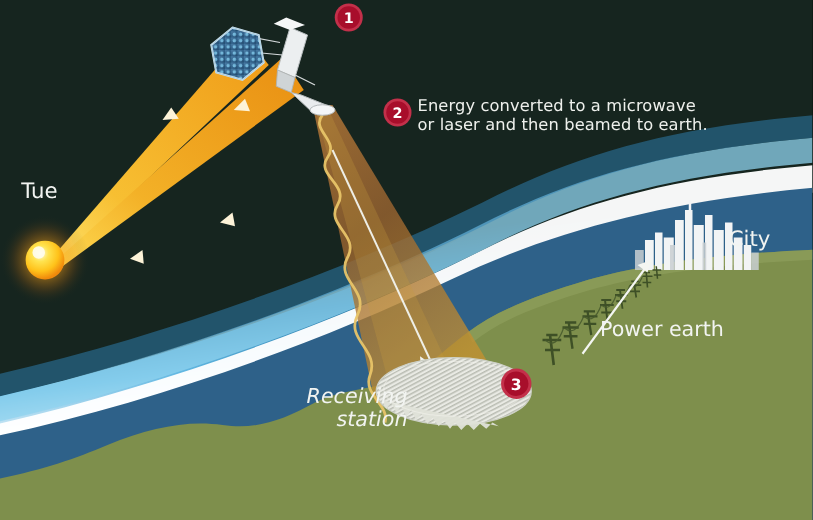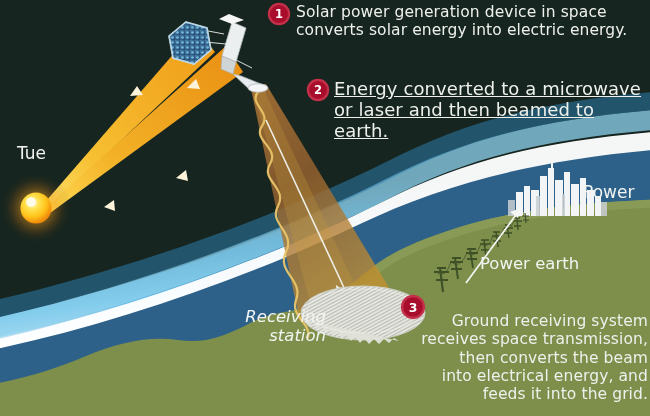--- a/index.html
+++ b/index.html
@@ -15,21 +15,21 @@
 
   .cap{
     position:absolute;
     color:#eef0ec;
     font-family:"DejaVu Sans", sans-serif;
     line-height:1.18;
     letter-spacing:.1px;
     white-space:pre-line;
   }
   #cap1{left:296px;top:3px;font-size:15.5px;width:352px;}
-  #cap2{left:334px;top:78px;font-size:18px;width:310px;text-decoration:underline;}
+  #cap2{left:334px;top:78px;font-size:13px;width:310px;}
   #cap3{left:398px;top:312px;font-size:15.5px;width:250px;text-align:right;}
 
   .lbl{position:absolute;color:#f2f4f1;font-family:"DejaVu Sans", sans-serif;}
   #lbl-sun{left:17px;top:143px;font-size:17px;}
   #lbl-city{left:583px;top:182px;font-size:17px;}
   #lbl-grid{left:480px;top:254px;font-size:16.5px;}
   #lbl-recv{left:222px;top:307px;font-size:16.5px;width:104px;text-align:right;line-height:1.16;white-space:pre-line;font-style:italic;}
 </style>
 </head>
 <body>
@@ -278,29 +278,22 @@
     <circle cx="12" cy="12" r="9" fill="#a80e2b"></circle>
     <text x="12" y="16.4" font-family="DejaVu Sans, sans-serif" font-size="11.5" font-weight="bold" fill="#ffffff" text-anchor="middle">2</text>
   </svg>
 
   <svg class="badge" style="position:absolute;left:400px;top:294px;width:26px;height:26px" viewBox="0 0 24 24">
     <circle cx="12" cy="12" r="11.2" fill="#c3304a"></circle>
     <circle cx="12" cy="12" r="9" fill="#a80e2b"></circle>
     <text x="12" y="16.4" font-family="DejaVu Sans, sans-serif" font-size="11.5" font-weight="bold" fill="#ffffff" text-anchor="middle">3</text>
   </svg>
 
-  <div class="cap" id="cap1">Solar power generation device in space
-converts solar energy into electric energy.</div>
   <div class="cap" id="cap2">Energy converted to a microwave
 or laser and then beamed to earth.</div>
-  <div class="cap" id="cap3">Ground receiving system
-receives space transmission,
-then converts the beam
-into electrical energy, and
-feeds it into the grid.</div>
 
   <div class="lbl" id="lbl-sun">Tue</div>
-  <div class="lbl" id="lbl-city">Power</div>
+  <div class="lbl" id="lbl-city">City</div>
   <div class="lbl" id="lbl-grid">Power earth</div>
   <div class="lbl" id="lbl-recv">Receiving
 station</div>
 
 </div>
 
 </body></html>

